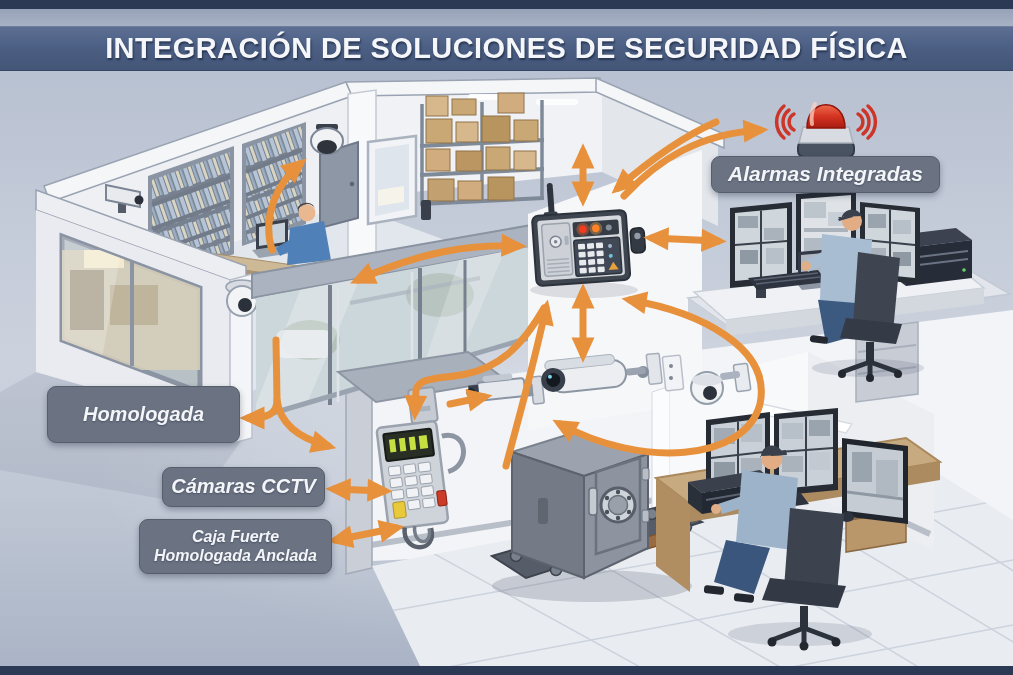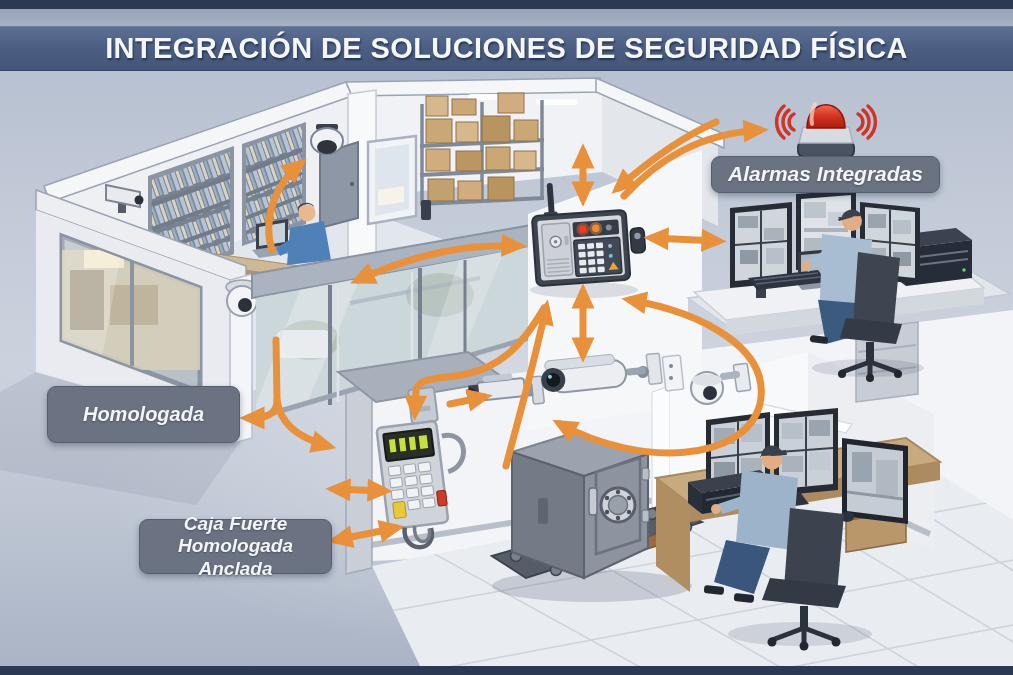--- a/index.html
+++ b/index.html
@@ -15,21 +15,21 @@
             color:#f4f6fa;font-weight:700;font-size:29px;letter-spacing:.4px;
             text-shadow:1px 2px 2px rgba(10,20,40,.55);}
   svg{position:absolute;left:0;top:0;}
   .label{position:absolute;background:#6b7383;border:1px solid #565e6c;border-radius:9px;
          color:#f3f5f8;font-weight:700;text-align:center;line-height:1.18;
          display:flex;flex-direction:column;align-items:center;justify-content:center;
          box-shadow:0 3px 6px rgba(30,40,60,.35);text-shadow:0 1px 2px rgba(20,30,50,.4);font-style:italic;}
   #label-alarmas{left:711px;top:156px;width:227px;height:35px;font-size:21px;}
   #label-accesos{left:47px;top:386px;width:191px;height:55px;font-size:20px;}
   #label-camaras{left:162px;top:467px;width:161px;height:38px;font-size:20px;}
-  #label-caja{left:139px;top:519px;width:191px;height:53px;font-size:19px;}
+  #label-caja{left:139px;top:519px;width:191px;height:53px;font-size:16px;}
   .arrow{stroke:#e8913c;stroke-width:7;fill:none;stroke-linecap:round;}
   .wallline{stroke:#b8bfc9;stroke-width:6;fill:none;}
 </style>
 </head>
 <body>
 
 <div class="stage">
 
 <svg width="1013" height="675" viewBox="0 0 1013 675">
 <defs>
@@ -578,18 +578,21 @@
 <div class="bar top"></div>
 <div class="bar bottom"></div>
 <div class="titlebar">INTEGRACIÓN DE SOLUCIONES DE SEGURIDAD FÍSICA</div>
 
 <div class="label" id="label-alarmas">
   <span>Alarmas Integradas</span>
 </div>
 <div class="label" id="label-accesos">
   <span>Homologada</span>
 </div>
+<div class="label" id="label-camaras">
+  <span>Cámaras CCTV</span>
+</div>
 <div class="label" id="label-caja">
   <span>Caja Fuerte</span>
   <span>Homologada Anclada</span>
 </div>
 
 </div>
 
 </body></html>

